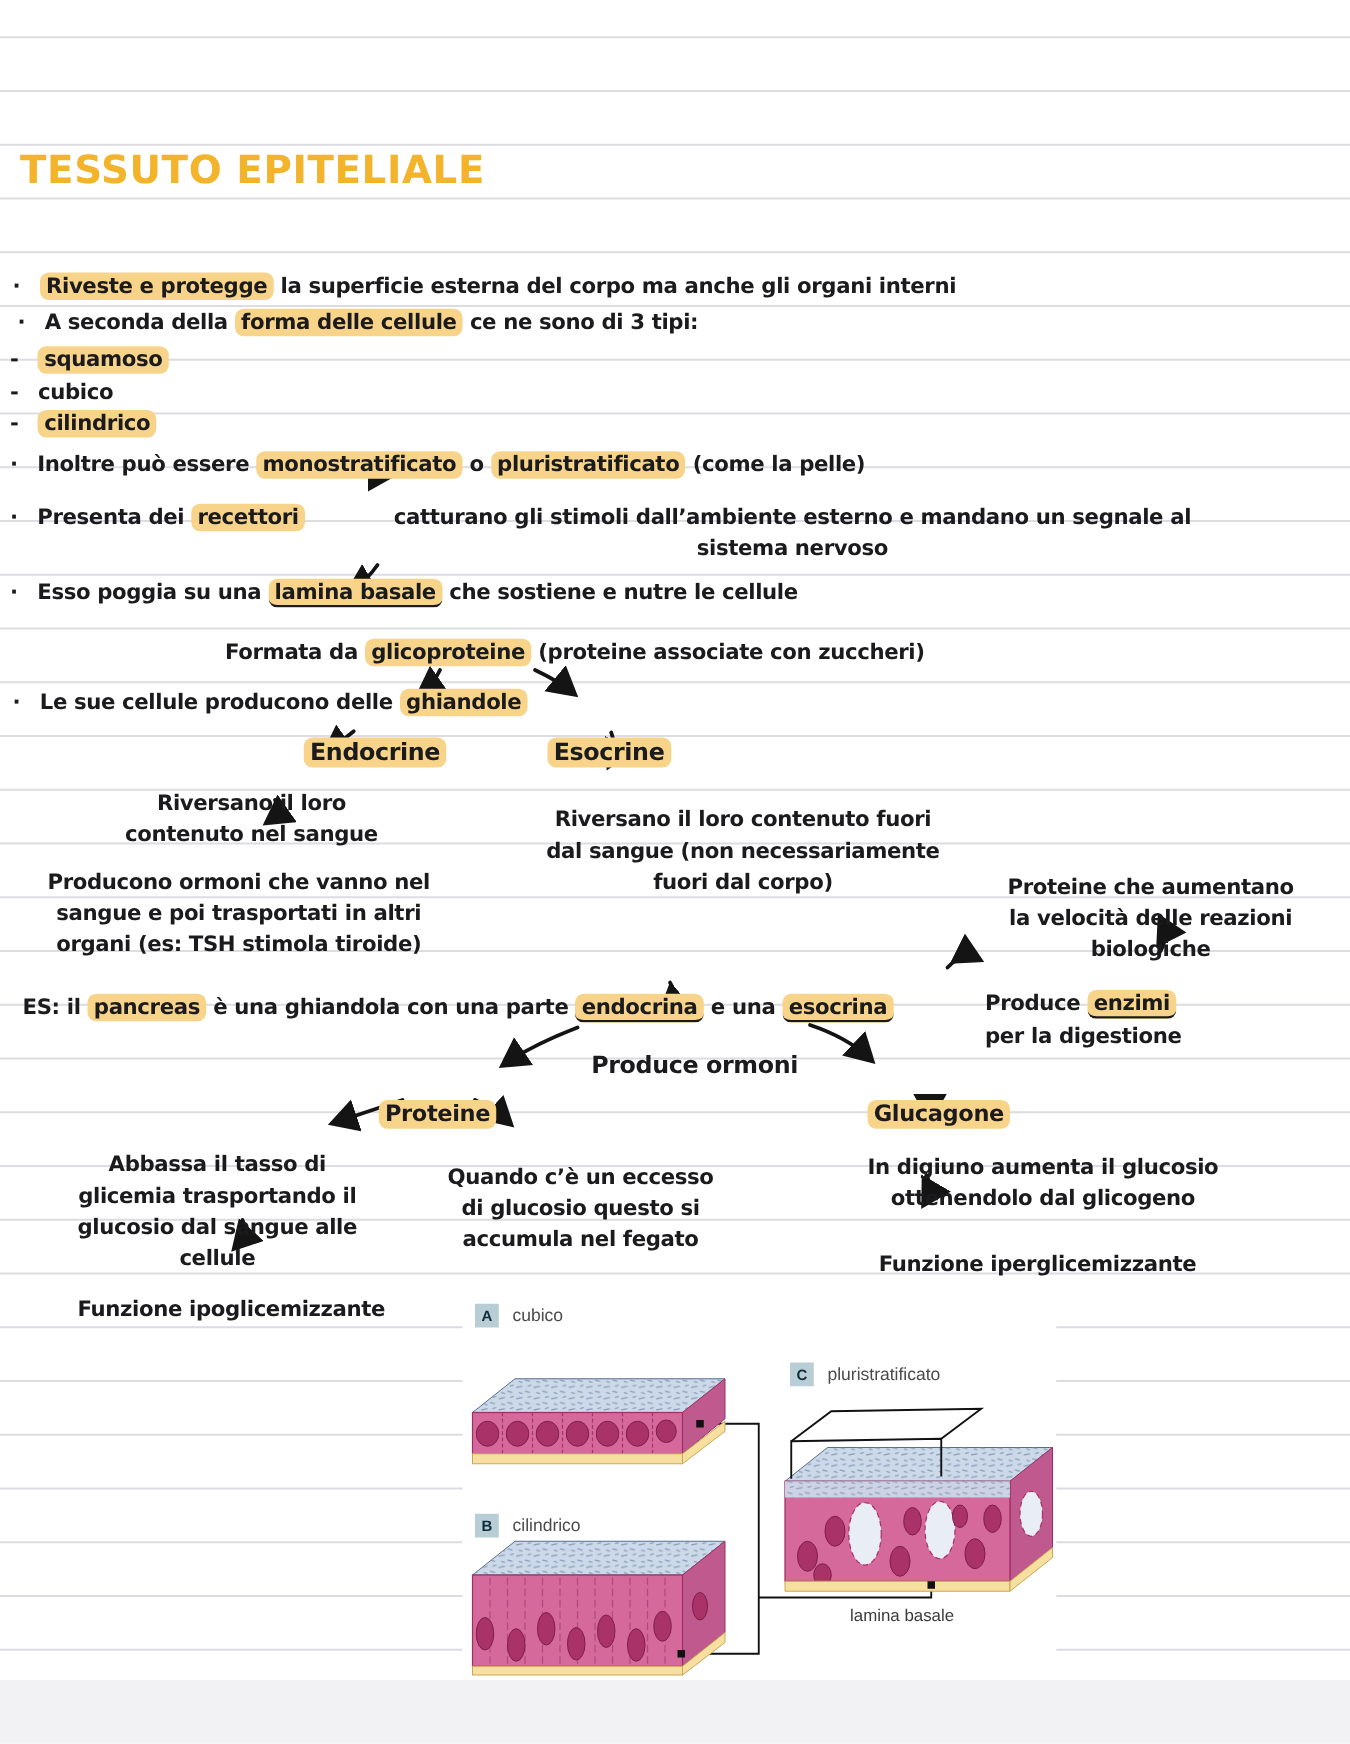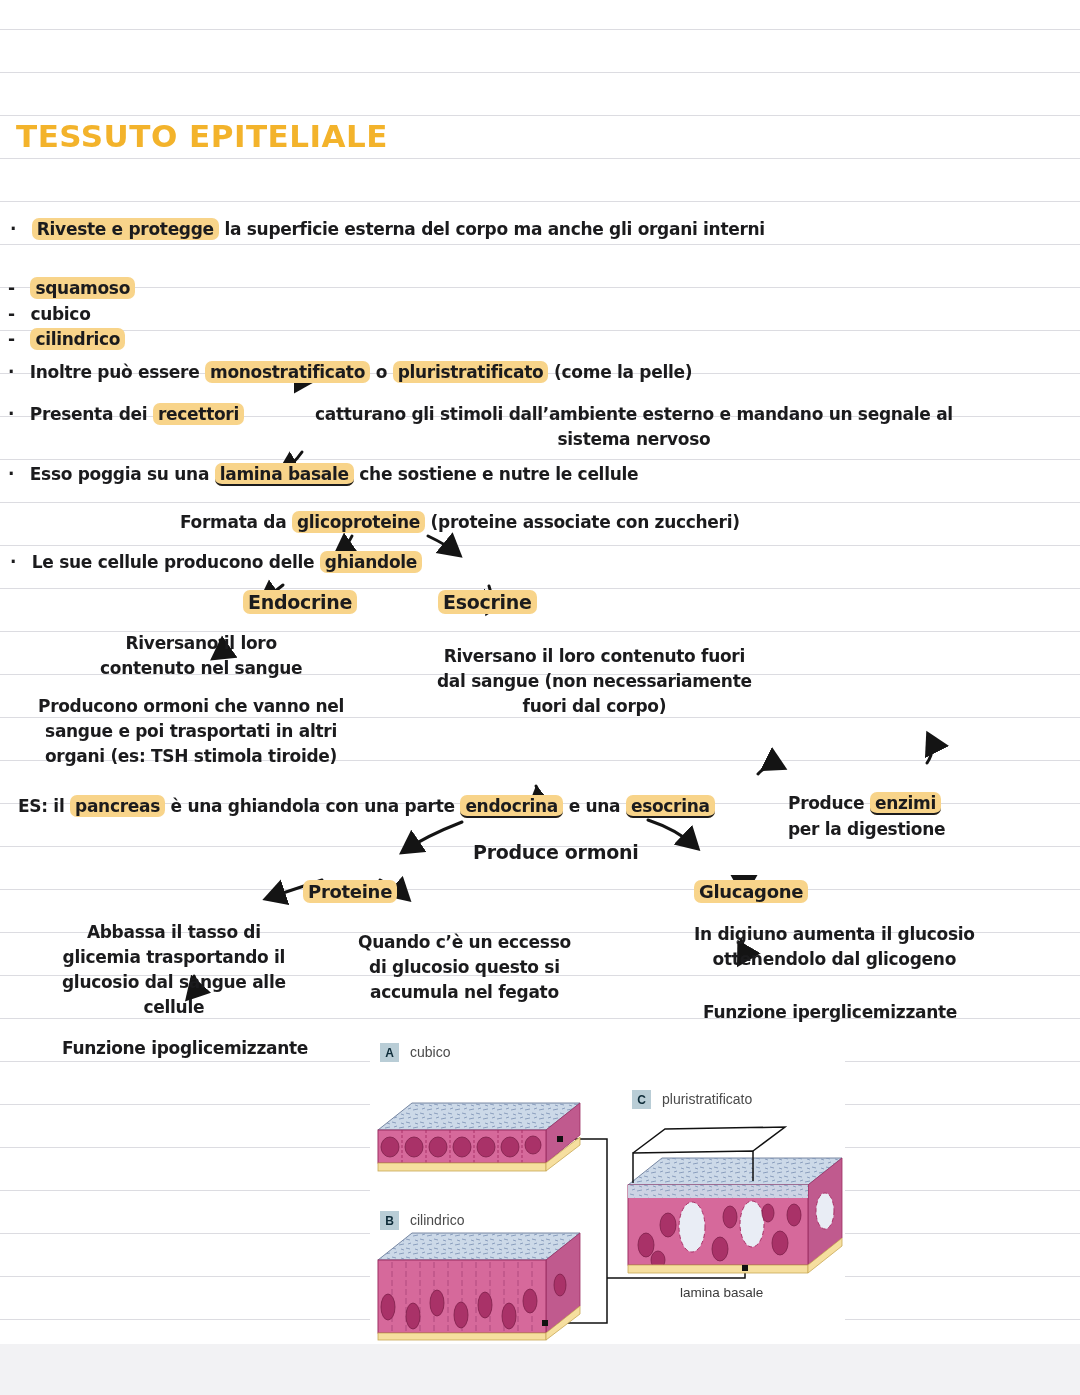--- a/index.html
+++ b/index.html
@@ -57,20 +57,26 @@
   </svg>
 
   <div class="abs title" style="left:16px;top:118px">TESSUTO EPITELIALE</div>
 
   <div class="abs note" style="left:10px;top:183px">
     <span class="mk">·</span>
     <span class="hl">Riveste e protegge</span>
     <span> la superficie esterna del corpo ma anche gli organi interni</span>
   </div>
 
+  <div class="abs note" style="left:14px;top:212px">
+    <span class="mk">·</span>
+    <span>A seconda della </span>
+    <span class="hl">forma delle cellule</span>
+    <span> ce ne sono di 3 tipi:</span>
+  </div>
 
   <div class="abs note" style="left:8px;top:242px">
     <span class="mk">-</span>
     <span class="hl">squamoso</span>
   </div>
   <div class="abs note" style="left:8px;top:268px">
     <span class="mk">-</span>
     <span>cubico</span>
   </div>
   <div class="abs note" style="left:8px;top:293px">
@@ -122,20 +128,23 @@
   </div>
 
   <div class="abs note multi ctr" style="left:100px;top:597px">Riversano il loro
 contenuto nel sangue</div>
   <div class="abs note multi" style="left:437px;top:610px">Riversano il loro contenuto fuori
 dal sangue (non necessariamente
 fuori dal corpo)</div>
   <div class="abs note multi" style="left:38px;top:660px">Producono ormoni che vanno nel
 sangue e poi trasportati in altri
 organi (es: TSH stimola tiroide)</div>
+  <div class="abs note multi" style="left:806px;top:664px">Proteine che aumentano
+la velocità delle reazioni
+biologiche</div>
 
   <div class="abs note" style="left:18px;top:760px">
     <span>ES: il </span>
     <span class="hl">pancreas</span>
     <span> è una ghiandola con una parte </span>
     <span class="hl ul">endocrina</span>
     <span> e una </span>
     <span class="hl ul">esocrina</span>
   </div>
 

